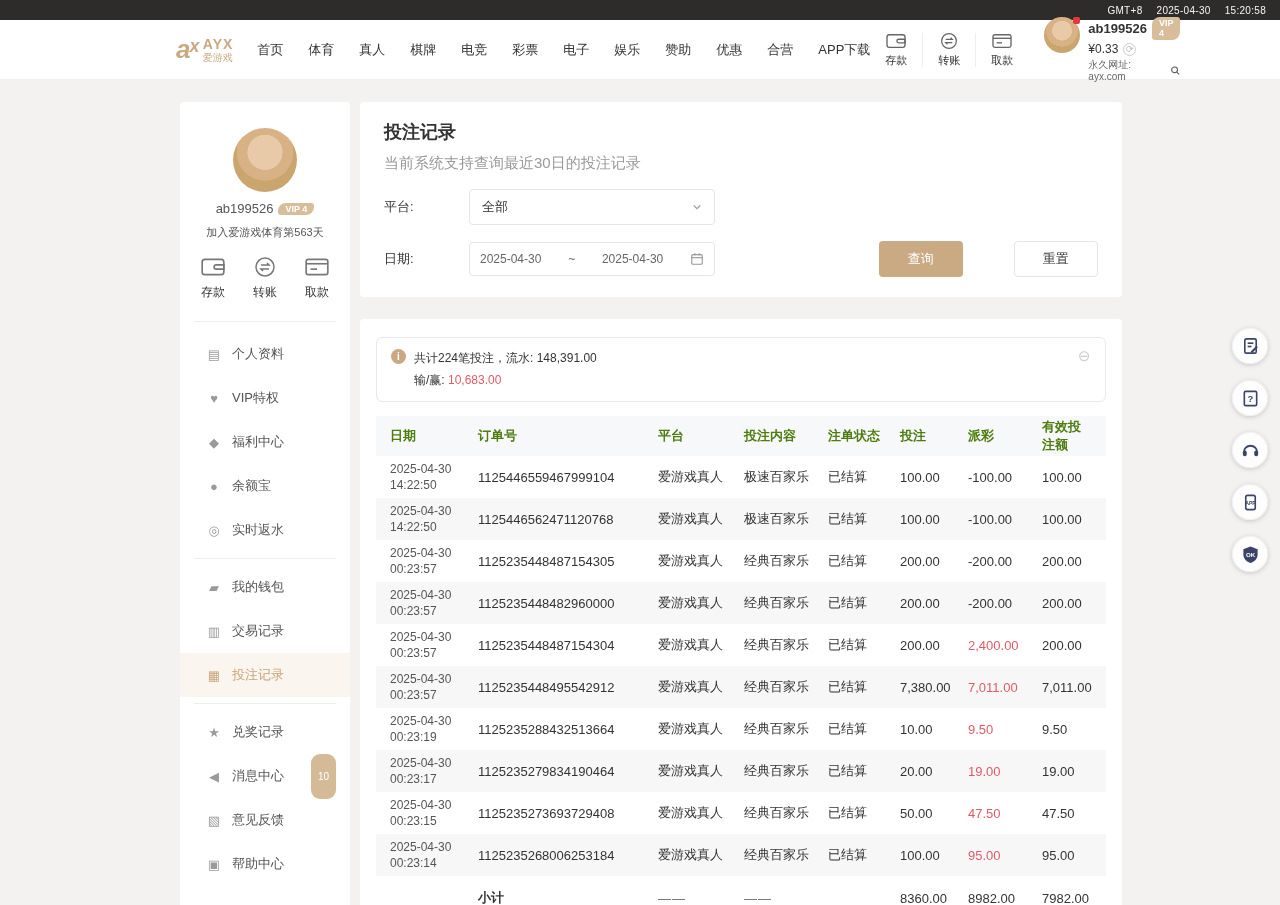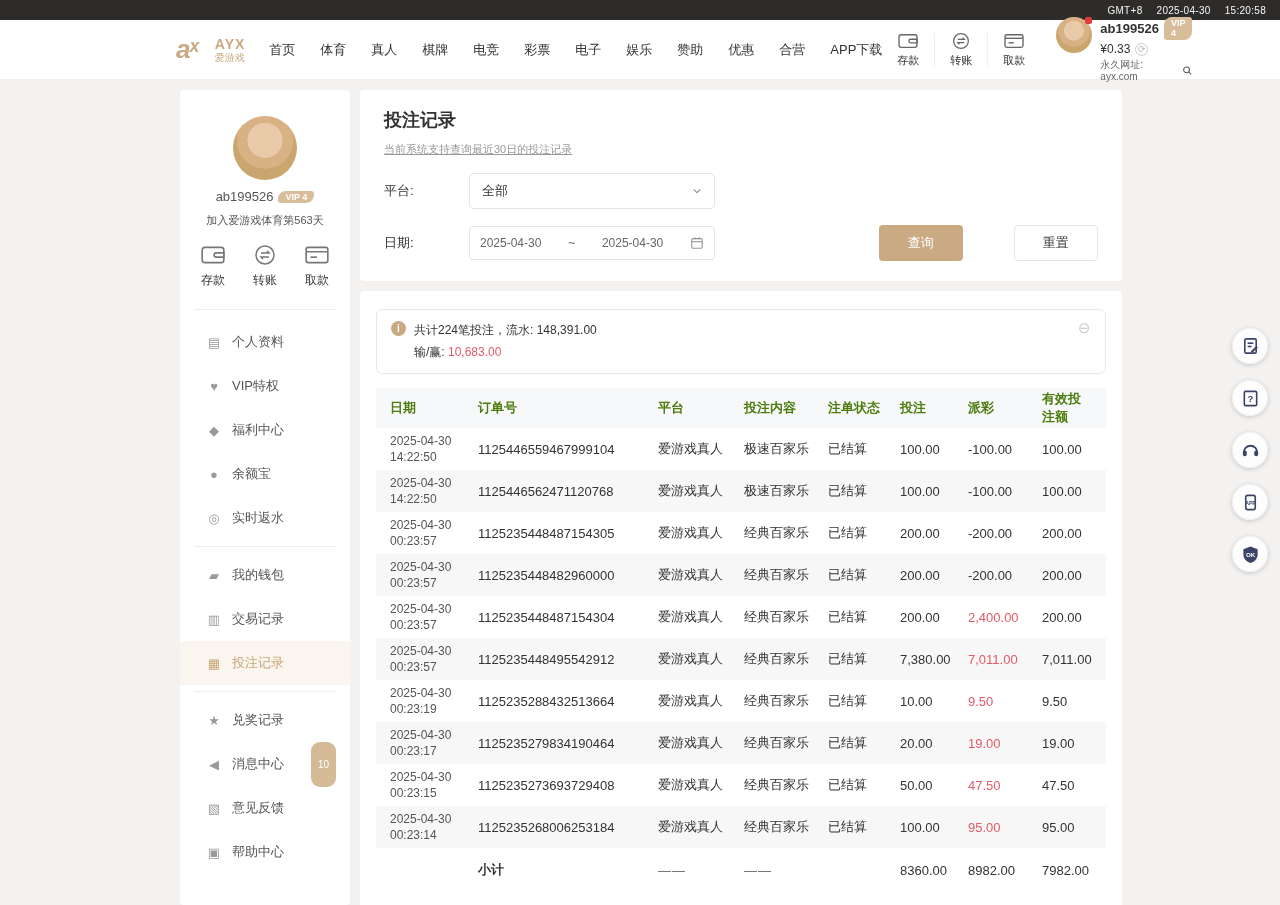--- a/index.html
+++ b/index.html
@@ -8,21 +8,21 @@
     background:#f3f2f0; color:#333; }
 
   
   .topbar { height:20px; background:#2e2c2b; display:flex; align-items:center;
     justify-content:flex-end; padding-right:14px; gap:14px;
     color:#f5f5f5; font-size:10px; letter-spacing:.3px; }
 
   
   .header { height:60px; background:#fff; border-bottom:1px solid #efefef;
     display:flex; align-items:center; padding:0 172px 0 176px; }
-  .logo { display:flex; align-items:center; gap:18px; cursor:pointer; }
+  .logo { display:flex; align-items:center; gap:6px; cursor:pointer; }
   .logo-mark { font-weight:bold; font-size:26px; color:#c9a982; font-style:italic;
     letter-spacing:-2px; }
   .logo-txt { display:flex; flex-direction:column; line-height:1;justify-content:center; }
   .logo-name { color:#c9a982; font-weight:bold; font-size:14px; letter-spacing:1px; }
   .logo-sub { color:#c9a982; font-size:10px; margin-top:2px; }
   .nav { display:flex; gap:25px; margin-left:24px; }
   .nav-item { font-size:13px; color:#333; cursor:pointer; white-space:nowrap; }
   .hdr-right { margin-left:auto; display:flex; align-items:center; }
   .hdr-actions { display:flex; align-items:center; }
   .hdr-action { display:flex; flex-direction:column; align-items:center; gap:3px;
@@ -43,21 +43,21 @@
   .vip-badge { background:#d8bd9b; color:#fff; font-size:9px; font-weight:bold;
     border-radius:8px 3px 8px 3px; padding:1px 7px; }
   .u-balance { font-size:12px; color:#333; }
   .refresh-ic { width:13px; height:13px; border:1px solid #ccc; border-radius:50%;
     color:#bbb; font-size:9px; display:flex; align-items:center; justify-content:center;
     cursor:pointer; }
   .u-site { font-size:10px; color:#666; display:flex; align-items:center; gap:3px; }
 
   
   .page { display:flex; gap:10px; padding:10px 180px 0 180px; height:825px; }
-  .card { background:#fff; border-radius:4px; }
+  .card { background:#fff; border-radius:4px;margin-top:12px; }
 
   
   .sidebar { width:170px; flex:none; height:100%; padding-top:26px; overflow:hidden; }
   .sb-top { display:flex; flex-direction:column; align-items:center; gap:9px; }
   .sb-name-row { display:flex; align-items:center; gap:5px; }
   .sb-name { font-size:13px; color:#555; }
   .sb-join { font-size:11px; color:#555; }
   .sb-quick { display:flex; justify-content:space-between; padding:16px 20px 14px; }
   .sb-q { display:flex; flex-direction:column; align-items:center; gap:6px; cursor:pointer; }
   .sb-q .ic { width:26px; height:22px; color:#777; }
@@ -69,21 +69,21 @@
   .menu-item .mi-ic { width:16px; font-size:13px; color:#9a9a9a; text-align:center; }
   .menu-item.active { background:#faf5ee; color:#c9a578; }
   .menu-item.active .mi-ic { color:#c9a578; }
   .menu-badge { margin-left:auto; background:#d4ba97; color:#fff; font-size:10px;
     border-radius:9px; padding:17px 7px; }
 
   
   .maincol { display:flex; flex-direction:column; gap:10px; flex:1; height:100%; }
   .filter-card { padding:18px 24px 20px; }
   .page-title { font-size:18px; font-weight:bold; color:#333; }
-  .page-sub { font-size:11px; color:#999; margin-top:10px;text-decoration:underline; }
+  .page-sub { font-size:15px; color:#999; margin-top:10px; }
   .frow { display:flex; align-items:center; margin-top:16px;gap:41px; }
   .flabel { font-size:13px; color:#333; width:44px; }
   .select-box { width:246px; height:36px; border:1px solid #e5e5e5; border-radius:4px;
     display:flex; align-items:center; justify-content:space-between; padding:0 12px;
     font-size:13px; color:#333; cursor:pointer; }
   .chev { width:10px; height:10px; color:#999; }
   .date-box { width:246px; height:34px; border:1px solid #e5e5e5; border-radius:4px;
     display:flex; align-items:center; justify-content:space-between; padding:0 10px;
     font-size:12px; color:#666; cursor:pointer; }
   .qr-group { display:flex; margin-left:10px; border:1px solid #e8e8e8; border-radius:4px; }

